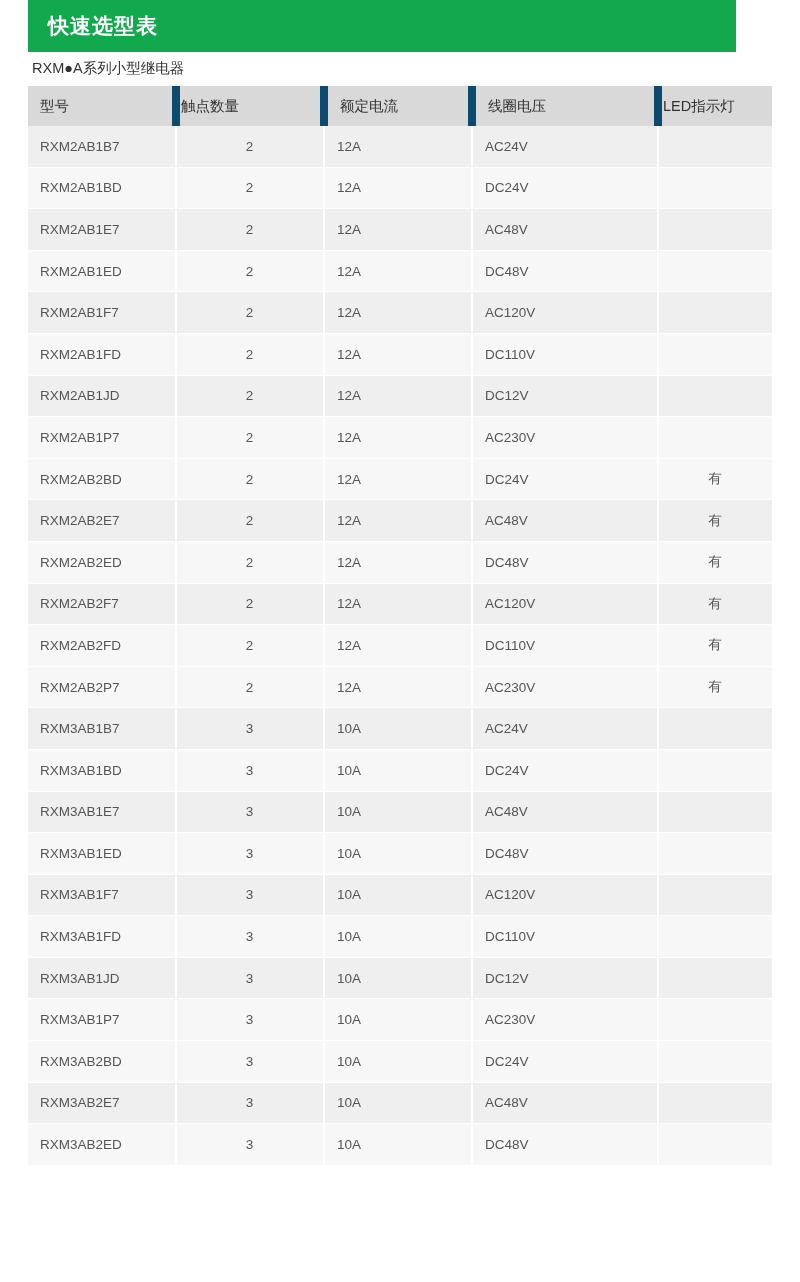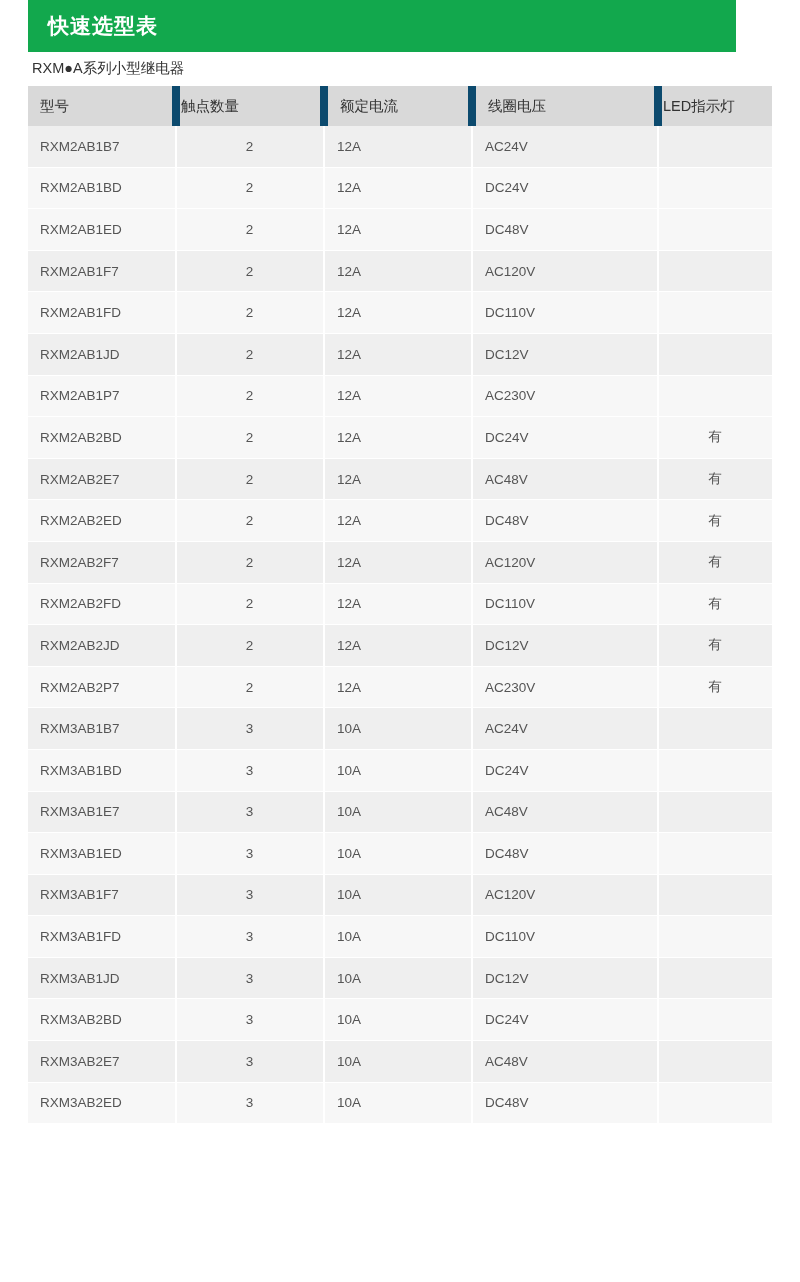--- a/index.html
+++ b/index.html
@@ -149,20 +149,27 @@
             <td>AC24V</td>
             <td class="center"></td>
           </tr>
           <tr class="alt">
             <td>RXM2AB1BD</td>
             <td class="center">2</td>
             <td>12A</td>
             <td>DC24V</td>
             <td class="center"></td>
           </tr>
+          <tr>
+            <td>RXM2AB1E7</td>
+            <td class="center">2</td>
+            <td>12A</td>
+            <td>AC48V</td>
+            <td class="center"></td>
+          </tr>
           <tr class="alt">
             <td>RXM2AB1ED</td>
             <td class="center">2</td>
             <td>12A</td>
             <td>DC48V</td>
             <td class="center"></td>
           </tr>
           <tr>
             <td>RXM2AB1F7</td>
             <td class="center">2</td>
@@ -219,81 +226,81 @@
             <td>AC120V</td>
             <td class="center">有</td>
           </tr>
           <tr class="alt">
             <td>RXM2AB2FD</td>
             <td class="center">2</td>
             <td>12A</td>
             <td>DC110V</td>
             <td class="center">有</td>
           </tr>
-          <tr>
-            <td>RXM2AB2JD</td>
-            <td class="center">2</td>
-            <td>12A</td>
+          <tr class="alt">
+            <td>RXM2AB2P7</td>
+            <td class="center">2</td>
+            <td>12A</td>
+            <td>AC230V</td>
+            <td class="center">有</td>
+          </tr>
+          <tr>
+            <td>RXM3AB1B7</td>
+            <td class="center">3</td>
+            <td>10A</td>
+            <td>AC24V</td>
+            <td class="center"></td>
+          </tr>
+          <tr class="alt">
+            <td>RXM3AB1BD</td>
+            <td class="center">3</td>
+            <td>10A</td>
+            <td>DC24V</td>
+            <td class="center"></td>
+          </tr>
+          <tr>
+            <td>RXM3AB1E7</td>
+            <td class="center">3</td>
+            <td>10A</td>
+            <td>AC48V</td>
+            <td class="center"></td>
+          </tr>
+          <tr class="alt">
+            <td>RXM3AB1ED</td>
+            <td class="center">3</td>
+            <td>10A</td>
+            <td>DC48V</td>
+            <td class="center"></td>
+          </tr>
+          <tr>
+            <td>RXM3AB1F7</td>
+            <td class="center">3</td>
+            <td>10A</td>
+            <td>AC120V</td>
+            <td class="center"></td>
+          </tr>
+          <tr class="alt">
+            <td>RXM3AB1FD</td>
+            <td class="center">3</td>
+            <td>10A</td>
+            <td>DC110V</td>
+            <td class="center"></td>
+          </tr>
+          <tr>
+            <td>RXM3AB1JD</td>
+            <td class="center">3</td>
+            <td>10A</td>
             <td>DC12V</td>
-            <td class="center">有</td>
-          </tr>
-          <tr class="alt">
-            <td>RXM2AB2P7</td>
-            <td class="center">2</td>
-            <td>12A</td>
+            <td class="center"></td>
+          </tr>
+          <tr class="alt">
+            <td>RXM3AB1P7</td>
+            <td class="center">3</td>
+            <td>10A</td>
             <td>AC230V</td>
-            <td class="center">有</td>
-          </tr>
-          <tr>
-            <td>RXM3AB1B7</td>
-            <td class="center">3</td>
-            <td>10A</td>
-            <td>AC24V</td>
-            <td class="center"></td>
-          </tr>
-          <tr class="alt">
-            <td>RXM3AB1BD</td>
-            <td class="center">3</td>
-            <td>10A</td>
-            <td>DC24V</td>
-            <td class="center"></td>
-          </tr>
-          <tr>
-            <td>RXM3AB1E7</td>
-            <td class="center">3</td>
-            <td>10A</td>
-            <td>AC48V</td>
-            <td class="center"></td>
-          </tr>
-          <tr class="alt">
-            <td>RXM3AB1ED</td>
-            <td class="center">3</td>
-            <td>10A</td>
-            <td>DC48V</td>
-            <td class="center"></td>
-          </tr>
-          <tr>
-            <td>RXM3AB1F7</td>
-            <td class="center">3</td>
-            <td>10A</td>
-            <td>AC120V</td>
-            <td class="center"></td>
-          </tr>
-          <tr class="alt">
-            <td>RXM3AB1FD</td>
-            <td class="center">3</td>
-            <td>10A</td>
-            <td>DC110V</td>
-            <td class="center"></td>
-          </tr>
-          <tr>
-            <td>RXM3AB1JD</td>
-            <td class="center">3</td>
-            <td>10A</td>
-            <td>DC12V</td>
             <td class="center"></td>
           </tr>
           <tr class="alt">
             <td>RXM3AB2BD</td>
             <td class="center">3</td>
             <td>10A</td>
             <td>DC24V</td>
             <td class="center"></td>
           </tr>
           <tr>

